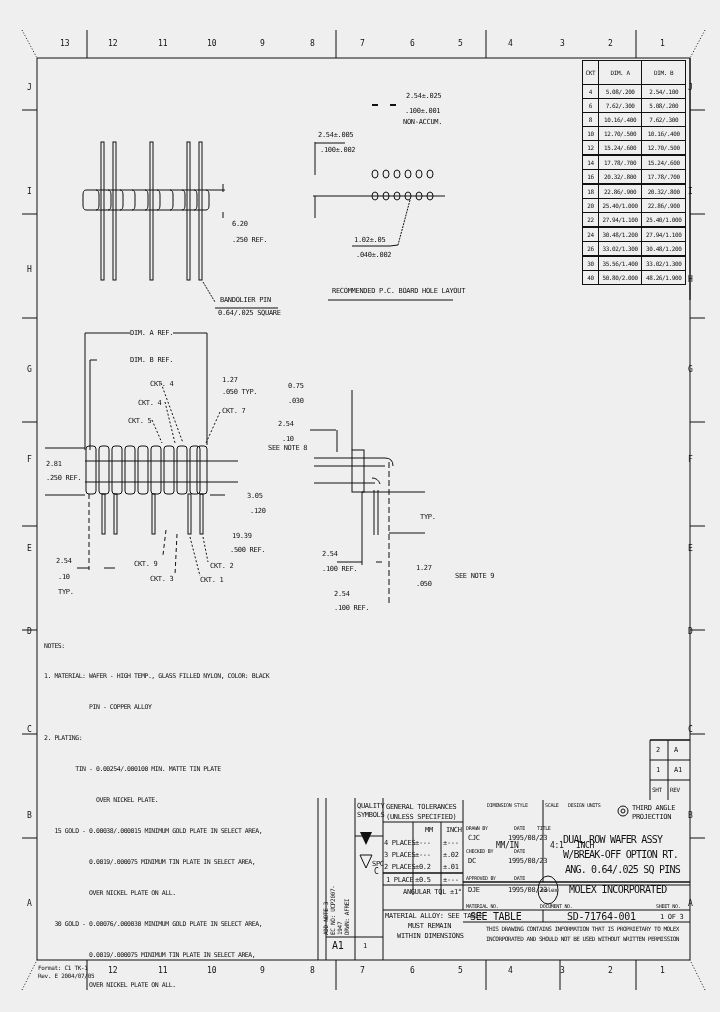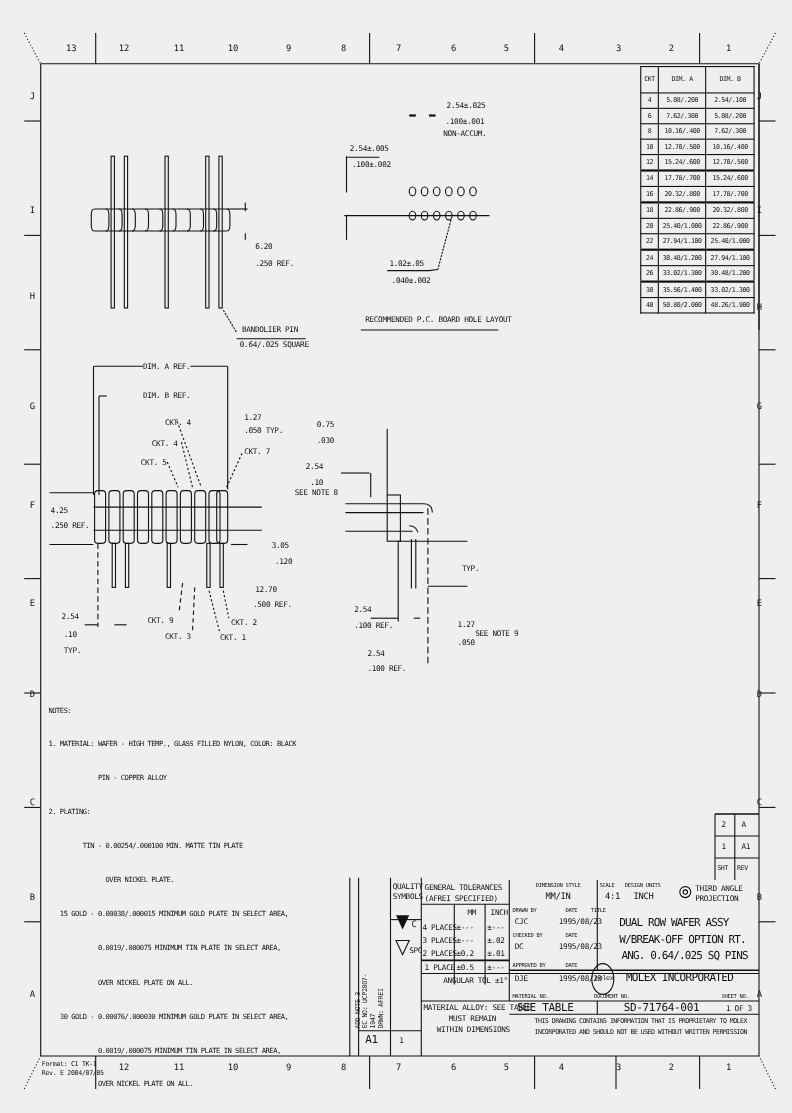--- a/index.html
+++ b/index.html
@@ -1,19 +1,19 @@
 <!DOCTYPE html>
 <html><head>
 <meta charset="utf-8">
 <style>
   html,body{margin:0;padding:0;}
   body{width:720px;height:1012px;background:#efefef;position:relative;overflow:hidden;
        font-family:"DejaVu Sans Mono","Liberation Mono",monospace;color:#111;}
   .t{position:absolute;font-size:7px;line-height:8px;white-space:nowrap;letter-spacing:-0.3px;}
-  .t8{font-size:8px;line-height:9px;}
+  .t8{font-size:8px;line-height:9px;margin-top:31px;}
   .t10{font-size:10px;line-height:11px;}
   .zone{position:absolute;font-size:8px;line-height:8px;}
   table.dim{position:absolute;border-collapse:collapse;font-size:6px;}
   table.dim td{border:1px solid #111;height:13px;padding:0 2px;text-align:center;white-space:nowrap;letter-spacing:-0.4px;}
   table.dim tr.thick td{border-bottom:2px solid #111;}
   svg{position:absolute;left:0;top:0;}
 </style>
 </head>
 <body>
 
@@ -346,25 +346,25 @@
 
 <div>
   <span class="t" style="left:130px;top:329px;background:#efefef">DIM. A REF.</span>
   <span class="t" style="left:130px;top:356px">DIM. B REF.</span>
   <span class="t" style="left:150px;top:380px">CKT. 4</span>
   <span class="t" style="left:138px;top:399px">CKT. 4</span>
   <span class="t" style="left:128px;top:417px">CKT. 5</span>
   <span class="t" style="left:222px;top:407px">CKT. 7</span>
   <span class="t" style="left:222px;top:376px">1.27</span>
   <span class="t" style="left:222px;top:388px">.050 TYP.</span>
-  <span class="t" style="left:46px;top:460px">4.25</span>
+  <span class="t" style="left:46px;top:460px">2.81</span>
   <span class="t" style="left:46px;top:474px">.250 REF.</span>
   <span class="t" style="left:247px;top:492px">3.05</span>
   <span class="t" style="left:250px;top:507px">.120</span>
-  <span class="t" style="left:232px;top:532px">12.70</span>
+  <span class="t" style="left:232px;top:532px">19.39</span>
   <span class="t" style="left:230px;top:546px">.500 REF.</span>
   <span class="t" style="left:56px;top:557px">2.54</span>
   <span class="t" style="left:58px;top:573px">.10</span>
   <span class="t" style="left:58px;top:588px">TYP.</span>
   <span class="t" style="left:134px;top:560px">CKT. 9</span>
   <span class="t" style="left:150px;top:575px">CKT. 3</span>
   <span class="t" style="left:210px;top:562px">CKT. 2</span>
   <span class="t" style="left:200px;top:576px">CKT. 1</span>
 </div>
 
@@ -372,21 +372,21 @@
   <span class="t" style="left:288px;top:382px">0.75</span>
   <span class="t" style="left:288px;top:397px">.030</span>
   <span class="t" style="left:278px;top:420px">2.54</span>
   <span class="t" style="left:282px;top:435px">.10</span>
   <span class="t" style="left:268px;top:444px">SEE NOTE 8</span>
   <span class="t" style="left:420px;top:513px">TYP.</span>
   <span class="t" style="left:322px;top:550px">2.54</span>
   <span class="t" style="left:322px;top:565px">.100 REF.</span>
   <span class="t" style="left:416px;top:564px">1.27</span>
   <span class="t" style="left:416px;top:580px">.050</span>
-  <span class="t" style="left:432px;top:572px">SEE NOTE 9</span>
+  <span class="t" style="left:455px;top:572px">SEE NOTE 9</span>
   <span class="t" style="left:334px;top:590px">2.54</span>
   <span class="t" style="left:334px;top:604px">.100 REF.</span>
 </div>
 
 <div style="position:absolute;left:44px;top:620px;font-size:6.5px;line-height:10.3px;letter-spacing:-0.45px;white-space:pre;">
   <div>NOTES:</div>
   <div>1. MATERIAL: WAFER - HIGH TEMP., GLASS FILLED NYLON, COLOR: BLACK</div>
   <div>             PIN - COPPER ALLOY</div>
   <div>2. PLATING:</div>
   <div>         TIN - 0.00254/.000100 MIN. MATTE TIN PLATE</div>
@@ -422,21 +422,21 @@
 </div>
 <span class="t t10" style="left:332px;top:940px">A1</span>
 <span class="t" style="left:363px;top:942px">1</span>
 
 <div>
   <span class="t" style="left:357px;top:802px;white-space:normal;width:26px;line-height:9px">QUALITY SYMBOLS</span>
   <span class="t t8" style="left:374px;top:836px">C</span>
   <span class="t" style="left:372px;top:860px">SPC</span>
 
   <span class="t" style="left:386px;top:803px">GENERAL TOLERANCES</span>
-  <span class="t" style="left:386px;top:813px">(AFREI SPECIFIED)</span>
+  <span class="t" style="left:386px;top:813px">(UNLESS SPECIFIED)</span>
   <span class="t" style="left:425px;top:826px">MM</span>
   <span class="t" style="left:446px;top:826px">INCH</span>
   <span class="t" style="left:384px;top:839px">4 PLACES</span>
   <span class="t" style="left:415px;top:839px">±---</span>
   <span class="t" style="left:443px;top:839px">±---</span>
   <span class="t" style="left:384px;top:851px">3 PLACES</span>
   <span class="t" style="left:415px;top:851px">±---</span>
   <span class="t" style="left:443px;top:851px">±.02</span>
   <span class="t" style="left:384px;top:863px">2 PLACES</span>
   <span class="t" style="left:415px;top:863px">±0.2</span>

